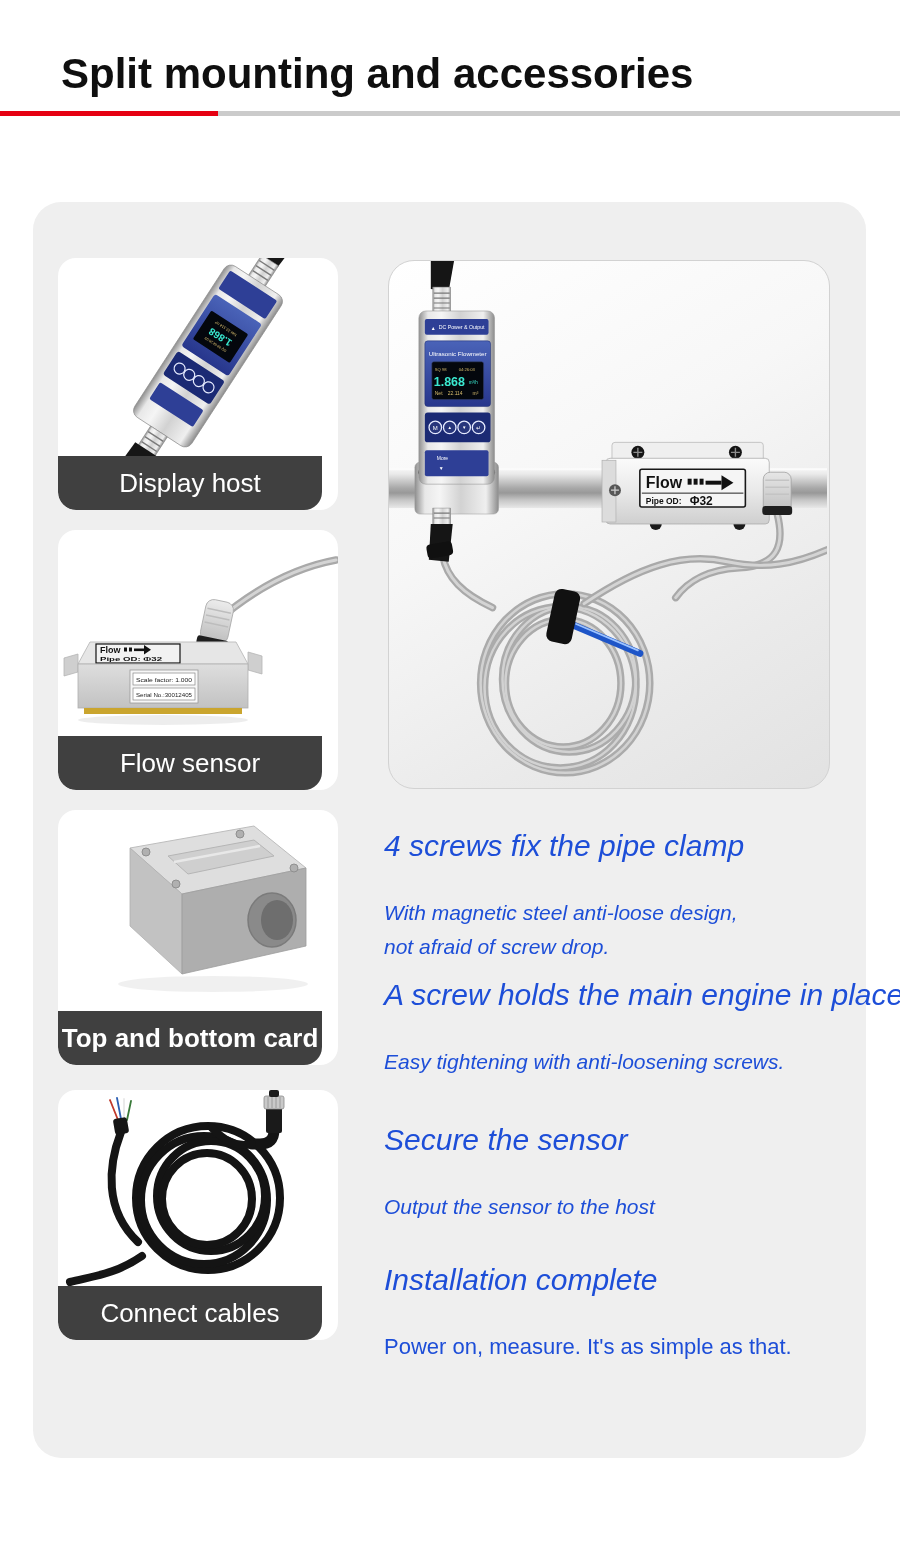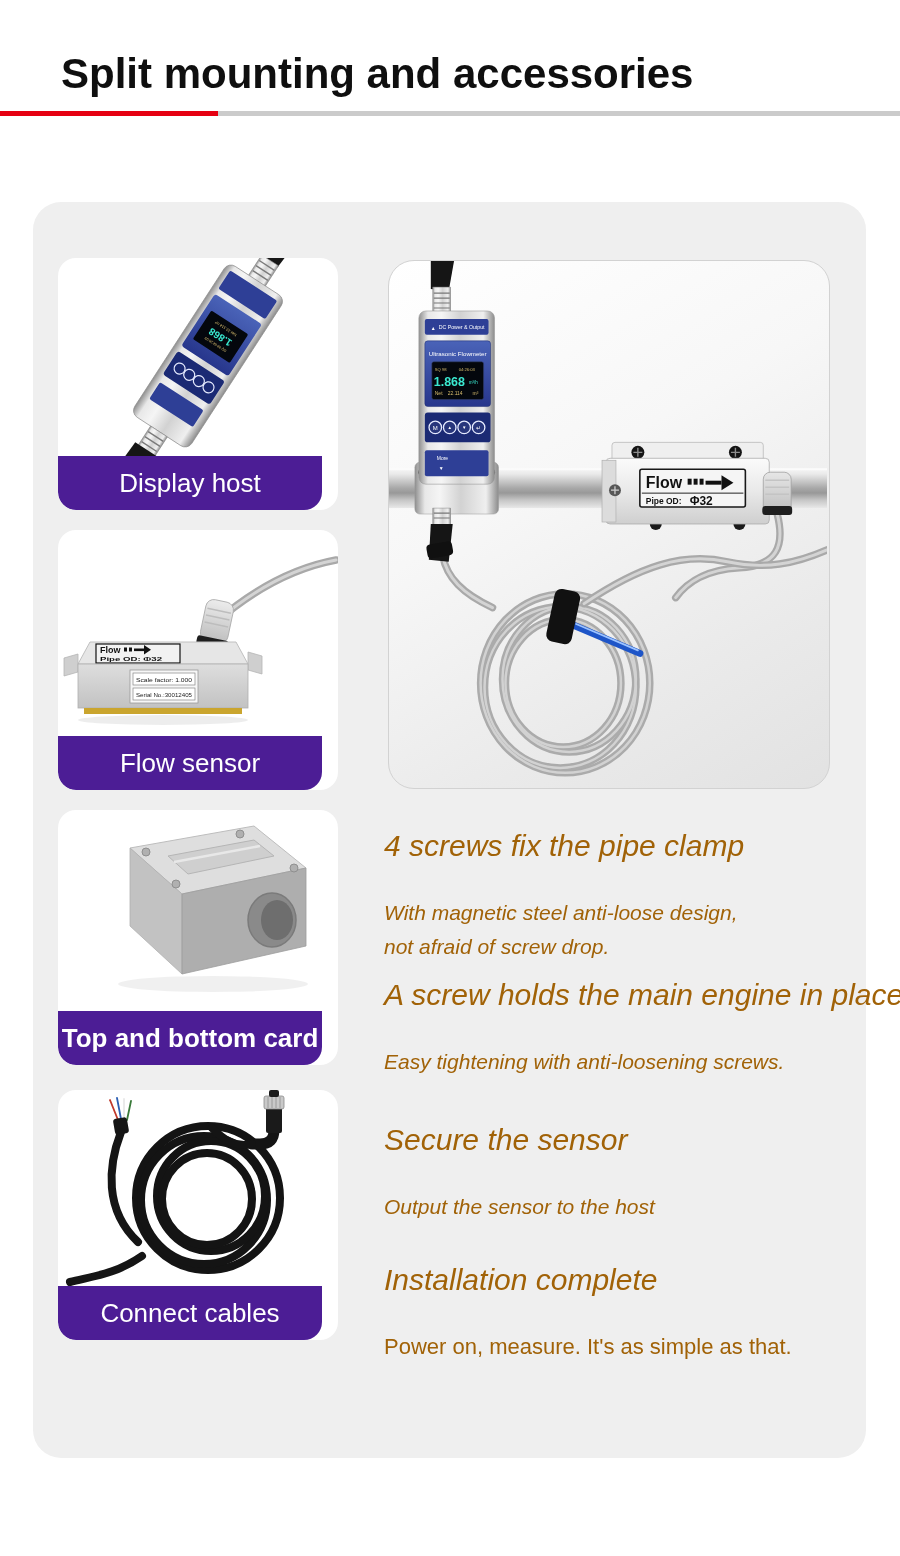--- a/index.html
+++ b/index.html
@@ -17,30 +17,30 @@
     position:absolute;left:33px;top:202px;width:833px;height:1256px;
     background:#efefef;border-radius:28px;
   }
   .card{
     position:absolute;left:25px;width:280px;background:#ffffff;
     border-radius:18px;overflow:hidden;
   }
   .card svg{display:block;}
   .caption{
     position:absolute;left:0;right:16px;bottom:0;height:54px;
-    background:#4c1d95;color:#ffffff;font-size:26px;line-height:54px;
+    background:#404040;color:#ffffff;font-size:26px;line-height:54px;
     text-align:center;border-radius:0 0 18px 18px;white-space:nowrap;
   }
   .hero{
     position:absolute;left:355px;top:58px;width:440px;height:527px;
     border:1px solid #d2d2d2;border-radius:26px;overflow:hidden;
     background:linear-gradient(150deg,#ffffff 0%,#f7f7f7 40%,#eaeaea 75%,#e2e2e2 100%);
   }
   .hero svg{display:block;}
-  .step{position:absolute;left:351px;color:#a16207;}
+  .step{position:absolute;left:351px;color:#1d4ed8;}
   .step-heading{font-style:italic;font-size:30px;line-height:36px;white-space:nowrap;}
   .step-lines{margin-top:32px;font-style:italic;font-size:21px;line-height:34px;white-space:nowrap;}
   .step--final .step-lines{font-style:normal;font-size:22px;}
   svg text{font-family:"Liberation Sans",sans-serif;}
 </style>
 </head>
 <body>
 
 <h1 class="title">Split mounting and accessories</h1>
 

